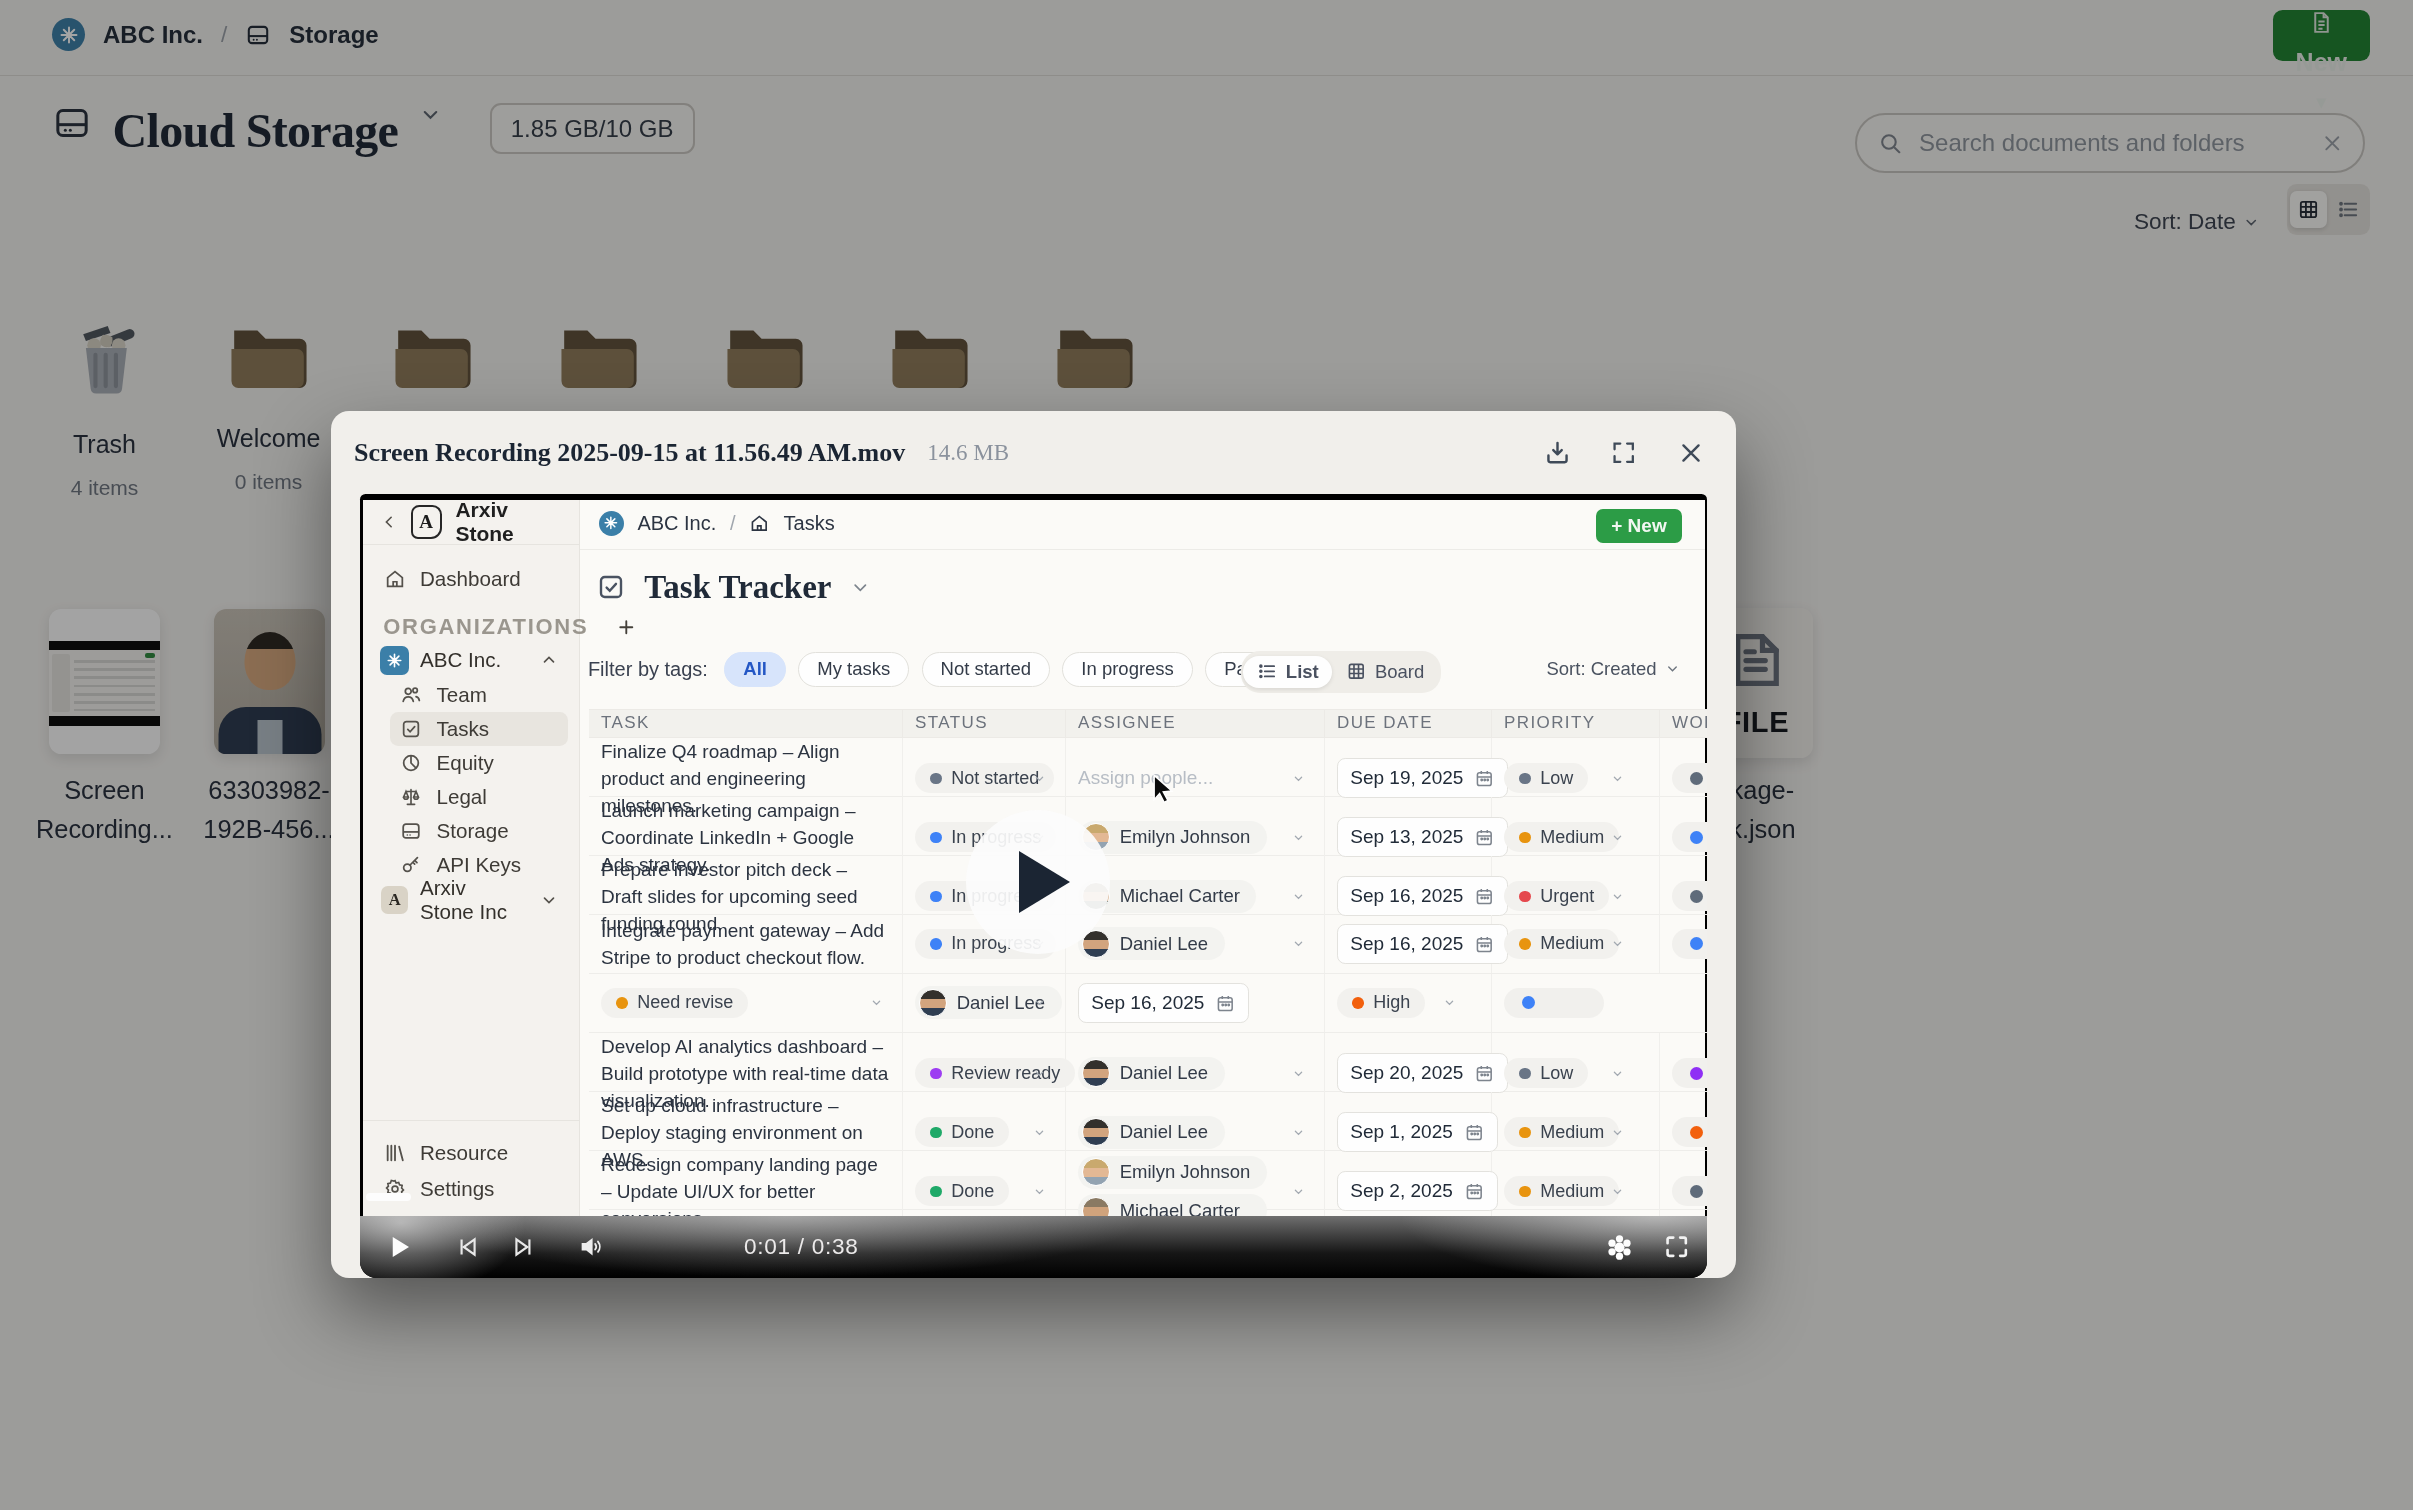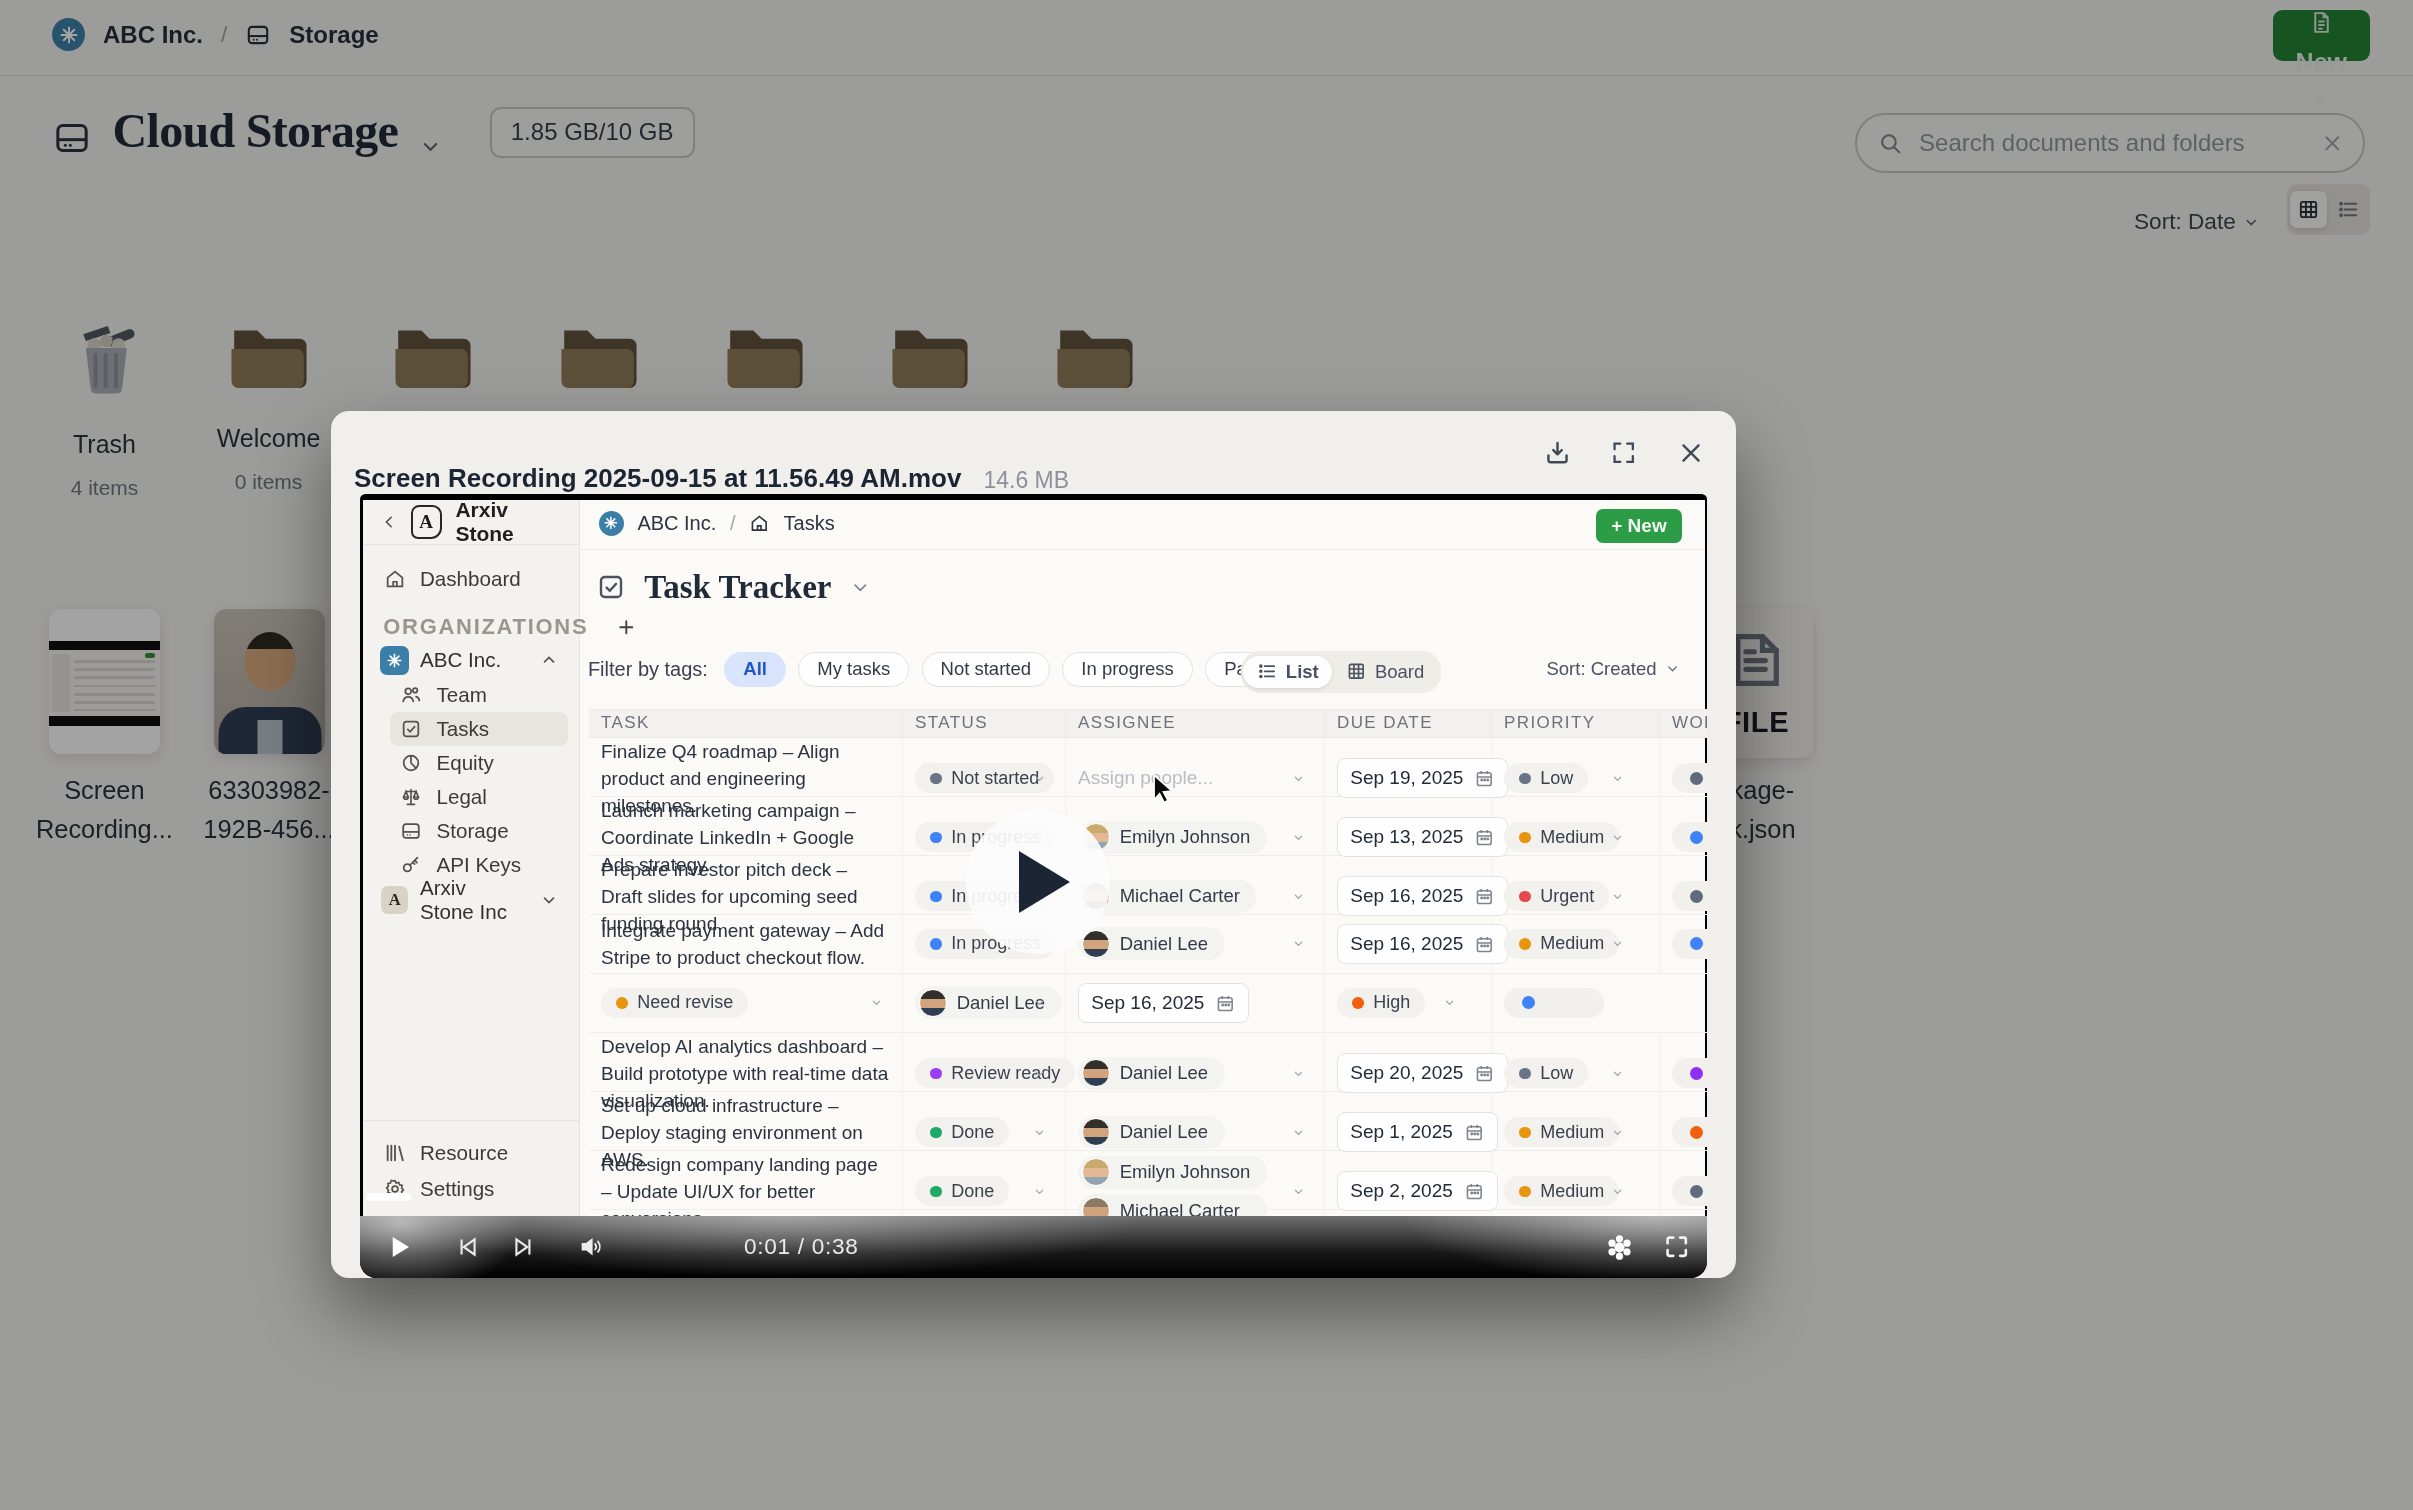--- a/index.html
+++ b/index.html
@@ -9,21 +9,21 @@
 
   
   .page{position:absolute;inset:0;background:#f3f2ef;}
   .topbar{position:absolute;left:0;top:0;width:100%;height:75px;border-bottom:1.4px solid #dddbd6;}
   .crumb{position:absolute;left:52px;top:18px;display:flex;align-items:center;gap:18px;}
   .org-badge{width:33px;height:33px;border-radius:50%;background:#3b7fa8;display:flex;align-items:center;justify-content:center;}
   .crumb-txt{font-size:24px;font-weight:600;color:#222b38;}
   .crumb-sep{font-size:22.6px;color:#9aa0a8;font-weight:400;}
   .newbtn{position:absolute;right:43px;top:9.6px;height:51px;padding:0 23px;border-radius:9.6px;
           background:#1f8230;color:#e9efe9;display:flex;align-items:center;gap:13.7px;font-size:25px;font-weight:600;flex-direction:column;}
-  .titlerow{position:absolute;left:52px;top:103px;display:flex;align-items:flex-end;gap:20.6px;}
+  .titlerow{position:absolute;left:52px;top:103px;display:flex;align-items:flex-start;gap:20.6px;}
   .pagetitle{font-family:"Liberation Serif",serif;font-size:48px;font-weight:600;color:#1d2735;letter-spacing:-0.7px;}
   .quota{margin-left:27.4px;border:2.1px solid #c9c7c1;border-radius:11px;background:#f6f5f2;
          padding:9.6px 19px;font-size:24px;color:#323b47;}
   .search{position:absolute;left:1855px;top:113px;width:510px;height:60px;border:2.1px solid #c7c5c0;border-radius:32px;
           background:#f6f5f2;display:flex;align-items:center;padding:0 20.6px;box-sizing:border-box;gap:16.5px;}
   .search-ph{font-size:24px;color:#8e959e;flex:1;}
   .sortrow{position:absolute;right:43px;top:184px;display:flex;align-items:flex-end;gap:27.4px;}
   .sortlabel{font-size:22.6px;color:#3c4350;display:flex;align-items:center;gap:6.9px;}
   .viewtoggle{background:#e3e1dc;border-radius:9.6px;height:44px;display:flex;align-items:center;padding:3.4px;gap:2.7px;}
   .viewbtn{width:37px;height:37px;border-radius:6.9px;display:flex;align-items:center;justify-content:center;color:#6d747e;}
@@ -53,21 +53,21 @@
   .bigfile{position:absolute;left:1700px;top:608px;width:113px;height:150px;border-radius:12.3px;
            background:#f3f1ed;box-shadow:0 4.1px 12.3px rgba(0,0,0,.10);display:flex;flex-direction:column;
            align-items:center;justify-content:center;gap:12.3px;}
   .bigfile .ftxt{font-size:29px;font-weight:700;color:#14181f;letter-spacing:0.7px;}
 
   .dim{position:absolute;inset:0;background:rgba(8,8,8,0.37);}
 
   
   .modal{position:absolute;left:331px;top:411px;width:1405px;height:867px;border-radius:18px;
          background:#f1efeb;box-shadow:0 34px 75px rgba(0,0,0,.45);}
-  .mhead{position:absolute;left:0;top:0;width:100%;height:83px;display:flex;align-items:flex-end;}
+  .mhead{position:absolute;left:0;top:0;width:100%;height:83px;display:flex;align-items:center;font-family:Liberation Serif, serif;}
   .mtitle{margin-left:23px;font-size:26px;font-weight:700;color:#1b2533;}
   .msize{margin-left:22px;font-size:23px;color:#8b929d;}
   .mactions{position:absolute;right:30px;top:0;height:83px;display:flex;align-items:center;gap:37px;color:#3f4a58;}
   .mbtn{width:30px;height:30px;display:flex;align-items:center;justify-content:center;}
 
   .video{position:absolute;left:29px;top:83px;width:1347px;height:784px;background:#000;
          border-radius:5.5px 5.5px 16.5px 16.5px;overflow:hidden;}
   .app{position:absolute;left:2.7px;top:5.5px;width:1342px;height:717px;background:#fbfaf7;display:flex;}
 
   

